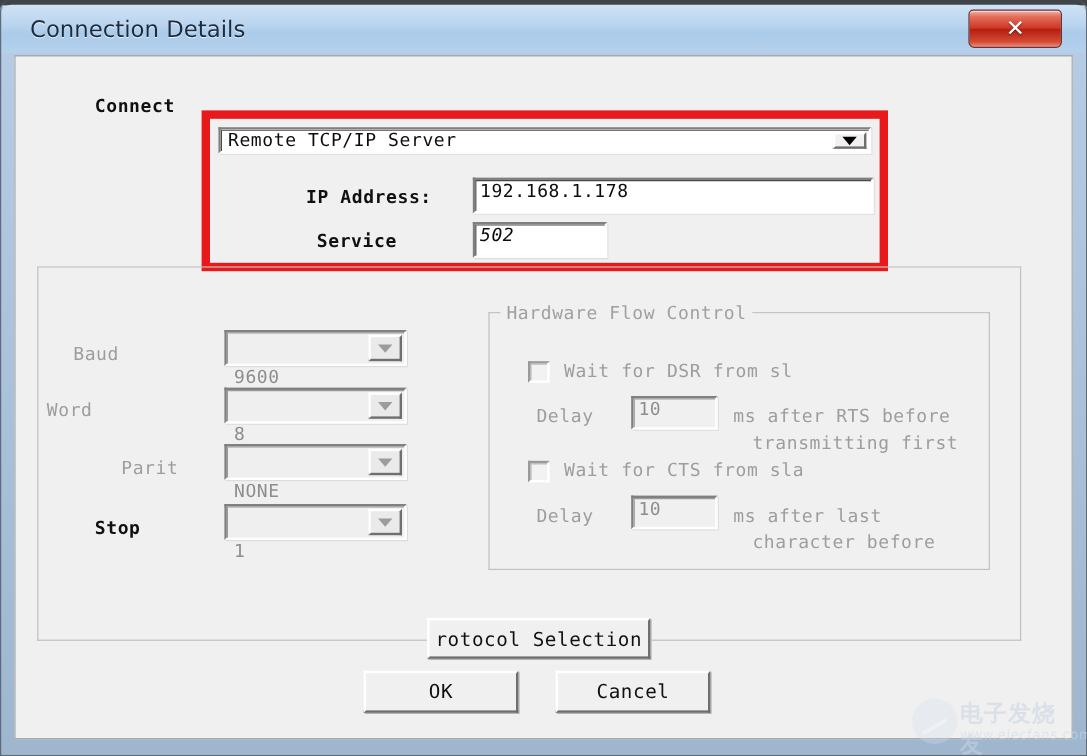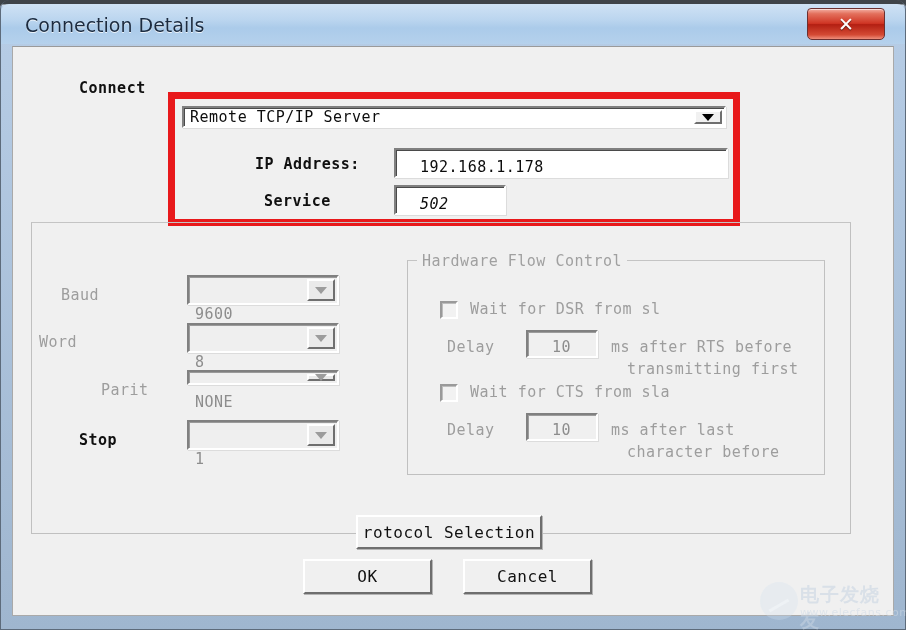--- a/index.html
+++ b/index.html
@@ -100,21 +100,21 @@
   .tri{width:0;height:0;border-left:6px solid transparent;border-right:6px solid transparent;border-top:7px solid #000;}
   .combo.disabled .tri{border-top-color:#9c9c9c;}
   .combo.disabled .arrow-btn{background:#eaeaea;}
 
   .textfield{
     position:absolute;box-sizing:border-box;
     background:#ffffff;
     border:2px solid;
     border-color:#808080 #ffffff #ffffff #808080;
     box-shadow:inset 1px 1px 0 #4a4a4a,1px 1px 0 #dcdcdc;
-    display:flex;align-items:flex-end;padding-left:20px;
+    display:flex;align-items:flex-start;
   }
   .textfield .val{
     padding-left:4px;
     font-family:"DejaVu Sans Mono","Liberation Mono",monospace;
     font-size:15px;color:#0c0c0c;white-space:nowrap;letter-spacing:.5px;
   }
   .textfield.disabled{background:#f0f0f0;box-shadow:inset 1px 1px 0 #9c9c9c,1px 1px 0 #dcdcdc;}
   .textfield.disabled .val{color:#8d8d8d;}
 
   
@@ -219,21 +219,21 @@
 
     <div class="lbl gray" style="left:26px;top:286px;">Word</div>
     <div class="combo disabled" style="left:174px;top:276px;width:152px;height:30px;">
       <span class="val">8</span>
       <span class="arrow-btn">
           <span class="tri"></span>
         </span>
     </div>
 
     <div class="lbl gray" style="left:88px;top:334px;">Parit</div>
-    <div class="combo disabled" style="left:174px;top:323px;width:152px;height:15px;">
+    <div class="combo disabled" style="left:174px;top:323px;width:152px;height:30px;">
       <span class="val">NONE</span>
       <span class="arrow-btn">
           <span class="tri"></span>
         </span>
     </div>
 
     <div class="lbl dark" style="left:66px;top:384px;">Stop</div>
     <div class="combo disabled" style="left:174px;top:373px;width:152px;height:30px;">
       <span class="val">1</span>
       <span class="arrow-btn">

